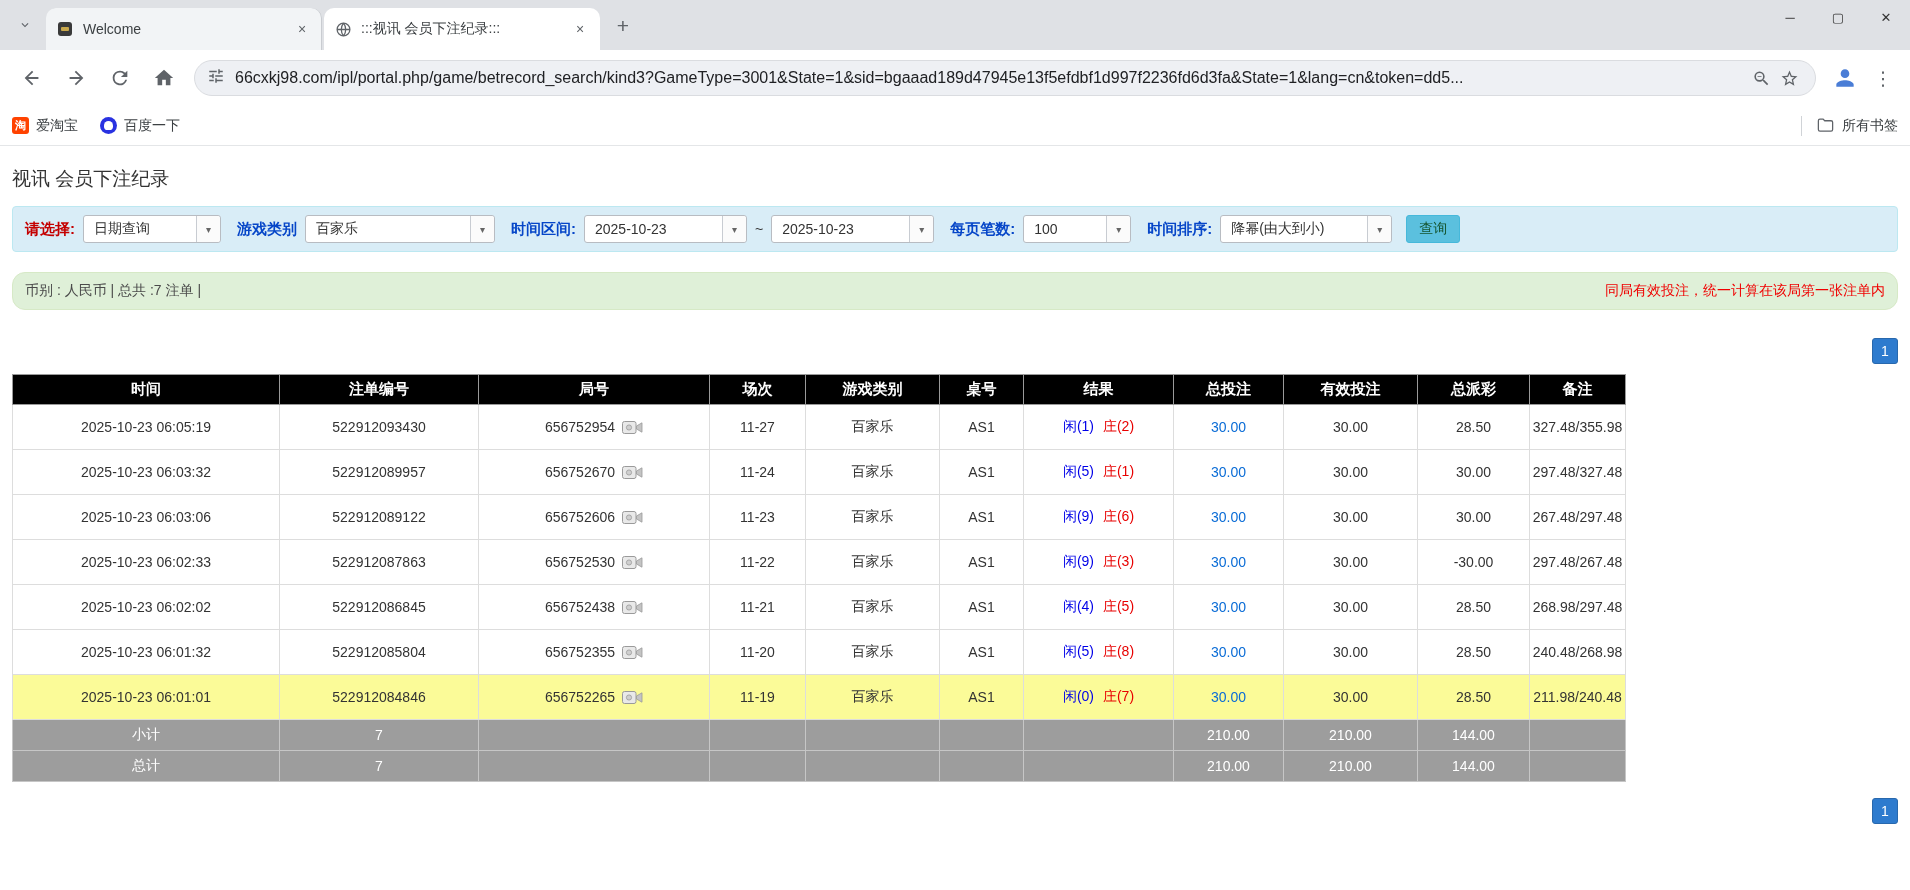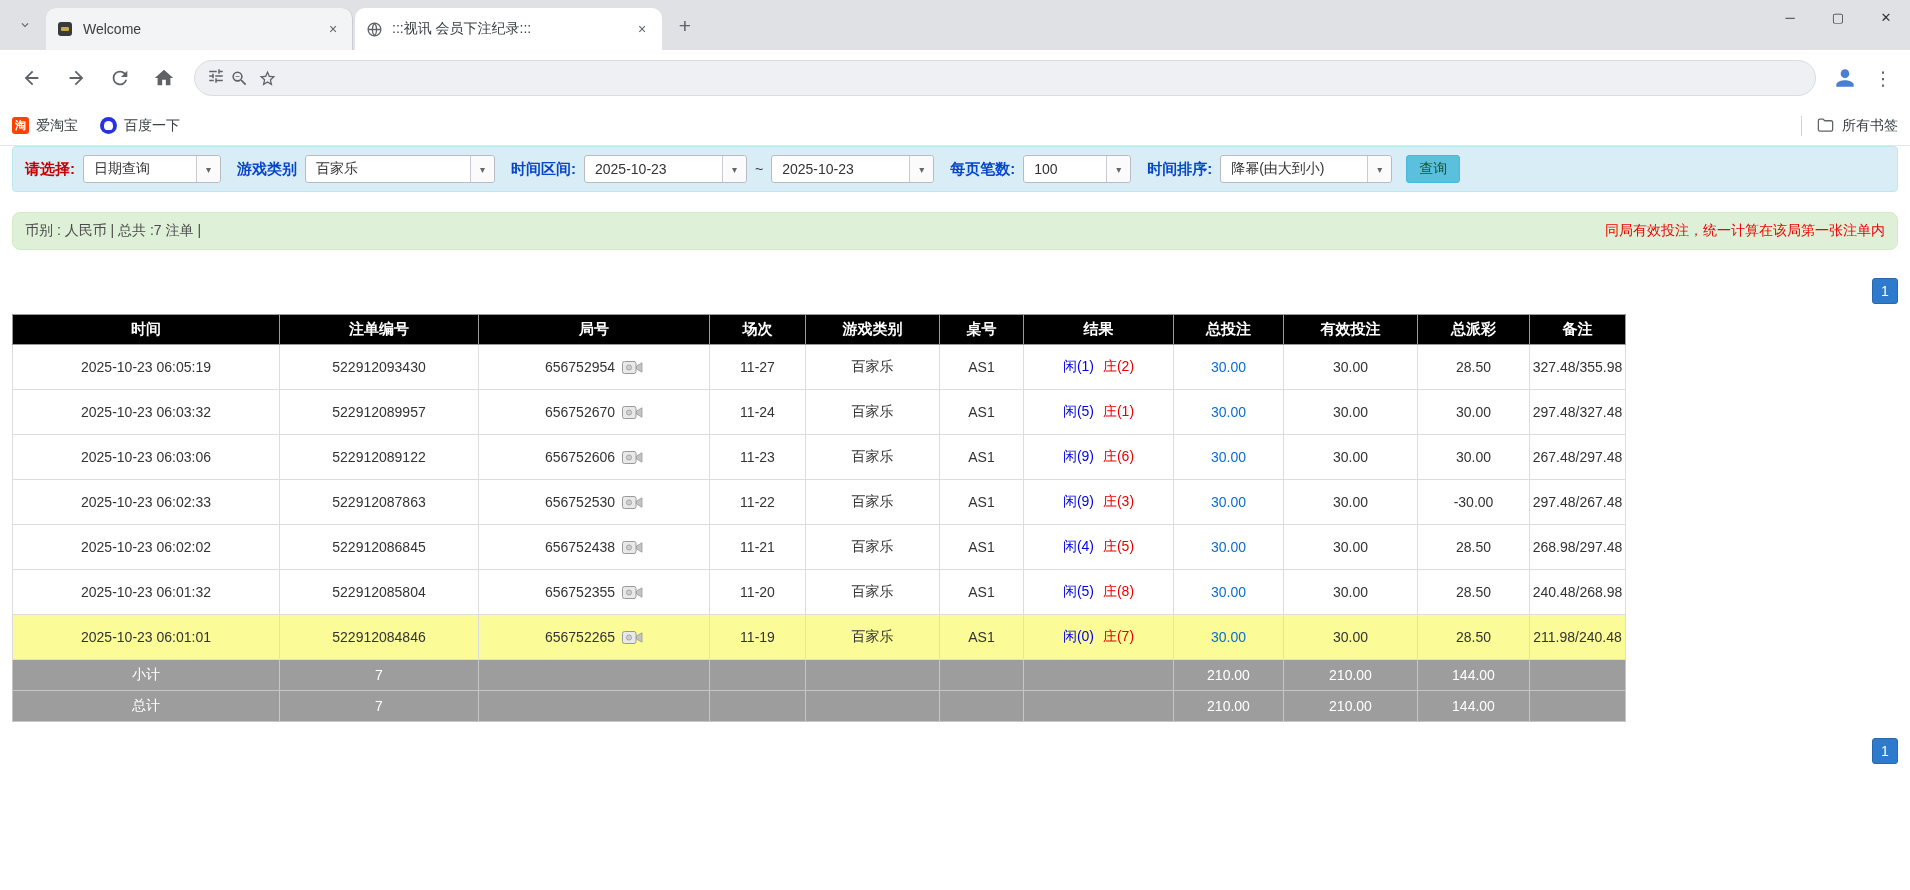--- a/index.html
+++ b/index.html
@@ -2,21 +2,21 @@
 <html><head>
 <meta charset="utf-8">
 <style>
   * { margin:0; padding:0; box-sizing:border-box; }
   html,body { width:1910px; height:890px; overflow:hidden; background:#fff;
     font-family:"Liberation Sans", sans-serif; }
 
   
   .tabstrip { height:50px; background:#dfe1e5; display:flex; align-items:flex-end; position:relative; }
   .tab-search-btn { width:34px; height:34px; margin:0 4px 8px 8px; display:flex; align-items:center; justify-content:center; border-radius:50%; cursor:pointer; }
-  .tab { width:307px; height:42px; display:flex; align-items:center; padding:0 10px; border-radius:10px 10px 0 0; position:relative; cursor:pointer; }
+  .tab { width:276px; height:42px; display:flex; align-items:center; padding:0 10px; border-radius:10px 10px 0 0; position:relative; cursor:pointer; }
   .tab.inactive { background:#f2f4f6; margin-right:2px; box-shadow:inset -1px 0 0 #c9ccd1; }
   .tab.active { background:#ffffff; z-index:2; }
   .tab .favicon { width:18px; height:18px; margin-right:9px; flex:0 0 auto; display:flex; align-items:center; justify-content:center; }
   .tab .tab-title { flex:1; font-size:14px; color:#3c4043; white-space:nowrap; overflow:hidden; text-overflow:ellipsis; }
   .tab .tab-close { width:20px; height:20px; border-radius:50%; display:flex; align-items:center; justify-content:center; font-size:14px; color:#5f6368; cursor:pointer; }
   .newtab-btn { width:30px; height:30px; margin:0 0 9px 8px; border-radius:50%; display:flex; align-items:center; justify-content:center; font-size:21px; color:#5f6368; cursor:pointer; }
   .win-controls { position:absolute; right:0; top:0; height:34px; display:flex; }
   .win-btn { width:48px; height:34px; display:flex; align-items:center; justify-content:center; font-size:13px; color:#333; cursor:pointer; }
 
   .navbar { height:56px; background:#fff; display:flex; align-items:center; padding:0 10px; }
@@ -52,21 +52,21 @@
   .flabel { font-size:15px; font-weight:bold; color:#0646c8; margin:0 8px 0 16px; white-space:nowrap; }
   .flabel.first { margin-left:0; color:#c40000; }
   .sel { height:28px; background:#fff; border:1px solid #b8bcc2; border-radius:3px; display:flex; align-items:stretch; cursor:pointer; }
   .sel .sel-val { display:flex; align-items:center; padding:12px 10px; font-size:14px; color:#333; flex:1; white-space:nowrap; }
   .sel .sel-arrow { width:24px; border-left:1px solid #c8ccd2; display:flex; align-items:center; justify-content:center; font-size:10px; color:#666; background:#fbfbfb; border-radius:0 3px 3px 0; }
   .sel.w-query { width:138px; } .sel.w-game { width:190px; } .sel.w-date { width:163px; }
   .sel.w-size { width:108px; } .sel.w-sort { width:172px; }
   .tilde { font-size:14px; color:#333; margin:0 8px; }
   .query-btn { height:28px; margin-left:14px; padding:0 12px; background:#5bc0de; border:1px solid #46b8da; border-radius:3px; color:#14532d; font-size:14px; display:flex; align-items:center; cursor:pointer; }
 
-  .summary-bar { margin:20px 12px 0 12px; height:38px; background:#dff0d8; border:1px solid #d6e9c6; border-radius:8px; display:flex; align-items:center; justify-content:space-between; padding:0 12px; }
+  .summary-bar { margin:20px 12px 0 12px; height:38px; background:#dff0d8; border:1px solid #d6e9c6; border-radius:13px; display:flex; align-items:center; justify-content:space-between; padding:0 12px; }
   .summary-left { font-size:14px; color:#4a4a4a; }
   .summary-right { font-size:14px; color:#f00000; }
 
   .pagination { margin:0 12px; display:flex; justify-content:flex-end; }
   .pagination.top { margin-top:28px; margin-bottom:10px; }
   .pagination.bottom { margin-top:16px; }
   .page-btn { min-width:26px; height:26px; background:#2e7bce; border:1px solid #2868ad; border-radius:3px; color:#fff; font-size:14px; display:flex; align-items:center; justify-content:center; cursor:pointer; }
 
   table.bet-table { table-layout:fixed; width:1614px; margin:0 12px; border-collapse:collapse; }
   .bet-table th { background:#000; color:#fff; font-size:15px; font-weight:bold; height:30px; border:1px solid #9a9a9a; text-align:center; }
@@ -137,20 +137,21 @@
       <svg viewBox="0 0 24 24">
           <path d="M10 20v-6h4v6h5v-8h3L12 3 2 12h3v8z"></path>
         </svg>
     </div>
     <div class="omnibox">
       <span class="site-icon">
         <svg viewBox="0 0 24 24">
             <path d="M3 17v2h6v-2H3zM3 5v2h10V5H3zm10 16v-2h8v-2h-8v-2h-2v6h2zM7 9v2H3v2h4v2h2V9H7zm14 4v-2H11v2h10zm-6-4h2V7h4V5h-4V3h-2v6z"></path>
           </svg>
       </span>
+      <span class="url-text">66cxkj98.com/ipl/portal.php/game/betrecord_search/kind3?GameType=3001&amp;State=1&amp;sid=bgaaad189d47945e13f5efdbf1d997f2236fd6d3fa&amp;State=1&amp;lang=cn&amp;token=dd5...</span>
       <span class="omni-icon">
         <svg viewBox="0 0 24 24">
             <path d="M15.5 14h-.79l-.28-.27A6.47 6.47 0 0 0 16 9.5 6.5 6.5 0 1 0 9.5 16c1.61 0 3.09-.59 4.23-1.57l.27.28v.79l5 4.99L20.49 19l-4.99-5zm-6 0A4.5 4.5 0 1 1 14 9.5 4.49 4.49 0 0 1 9.5 14zM7 9h5v1H7z"></path>
           </svg>
       </span>
       <span class="omni-icon">
         <svg viewBox="0 0 24 24">
             <path d="M22 9.24l-7.19-.62L12 2 9.19 8.63 2 9.24l5.46 4.73L5.82 21 12 17.27 18.18 21l-1.63-7.03L22 9.24zM12 15.4l-3.76 2.27 1-4.28-3.32-2.88 4.38-.38L12 6.1l1.71 4.04 4.38.38-3.32 2.88 1 4.28L12 15.4z"></path>
           </svg>
       </span>
@@ -177,20 +178,21 @@
     <div class="allbm">
       <svg viewBox="0 0 24 24">
           <path d="M3 6a2 2 0 0 1 2-2h4l2 2h8a2 2 0 0 1 2 2v9a2 2 0 0 1-2 2H5a2 2 0 0 1-2-2V6z"></path>
         </svg>
       <span class="bm-label">所有书签</span>
     </div>
   </div>
 </div>
 
 <div class="page">
+  <h1 class="page-title">视讯 会员下注纪录</h1>
 
   <div class="filterbar">
     <span class="flabel first">请选择:</span>
     <div class="sel w-query">
       <span class="sel-val">日期查询</span>
       <span class="sel-arrow">▾</span>
     </div>
     <span class="flabel">游戏类别</span>
     <div class="sel w-game">
       <span class="sel-val">百家乐</span>

